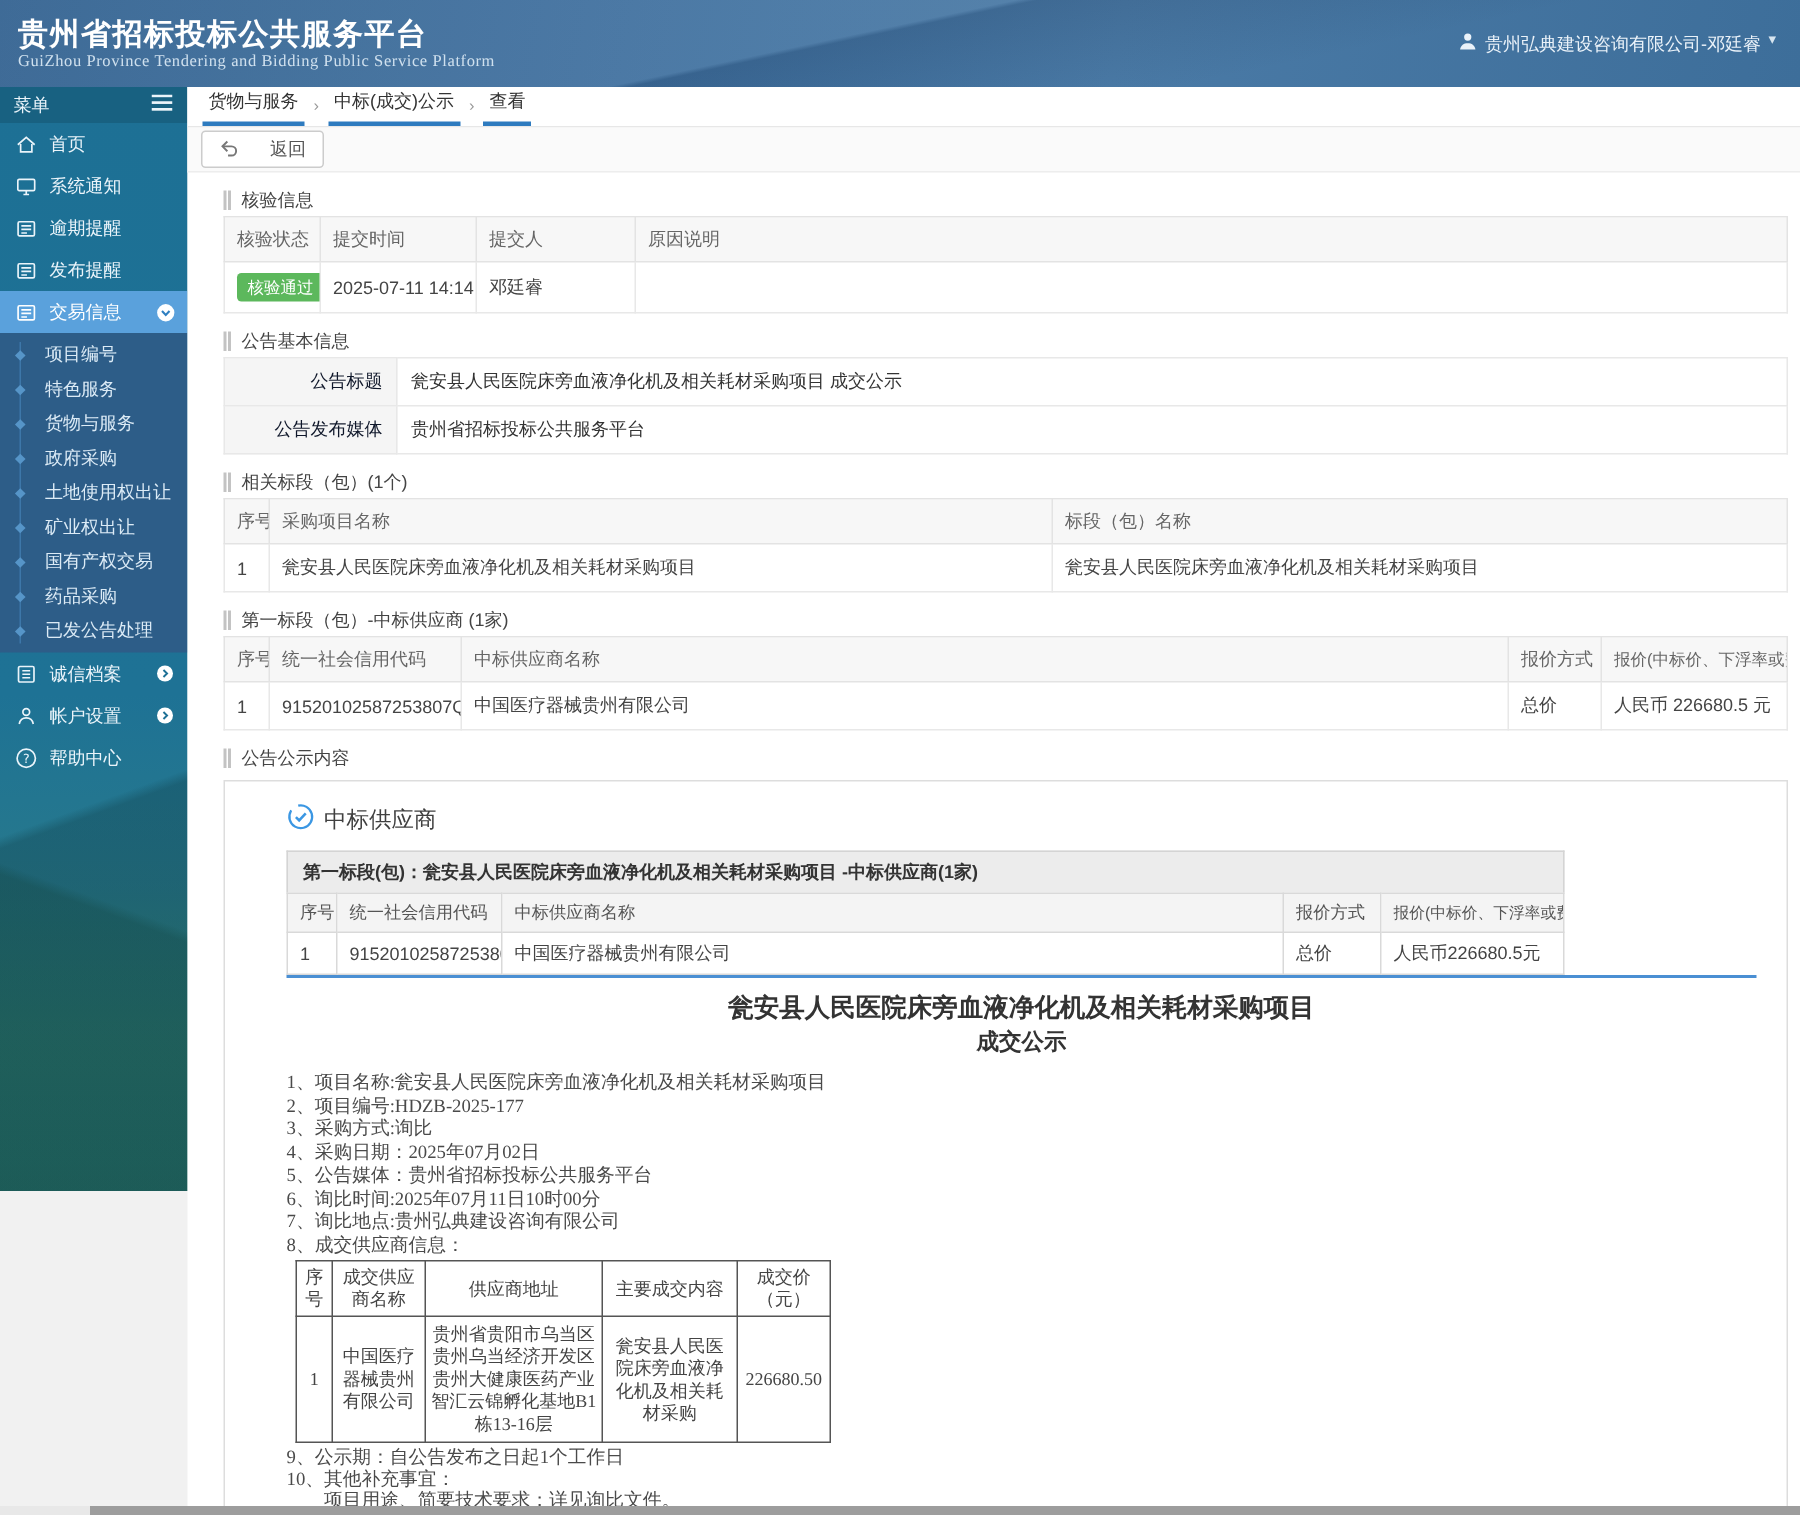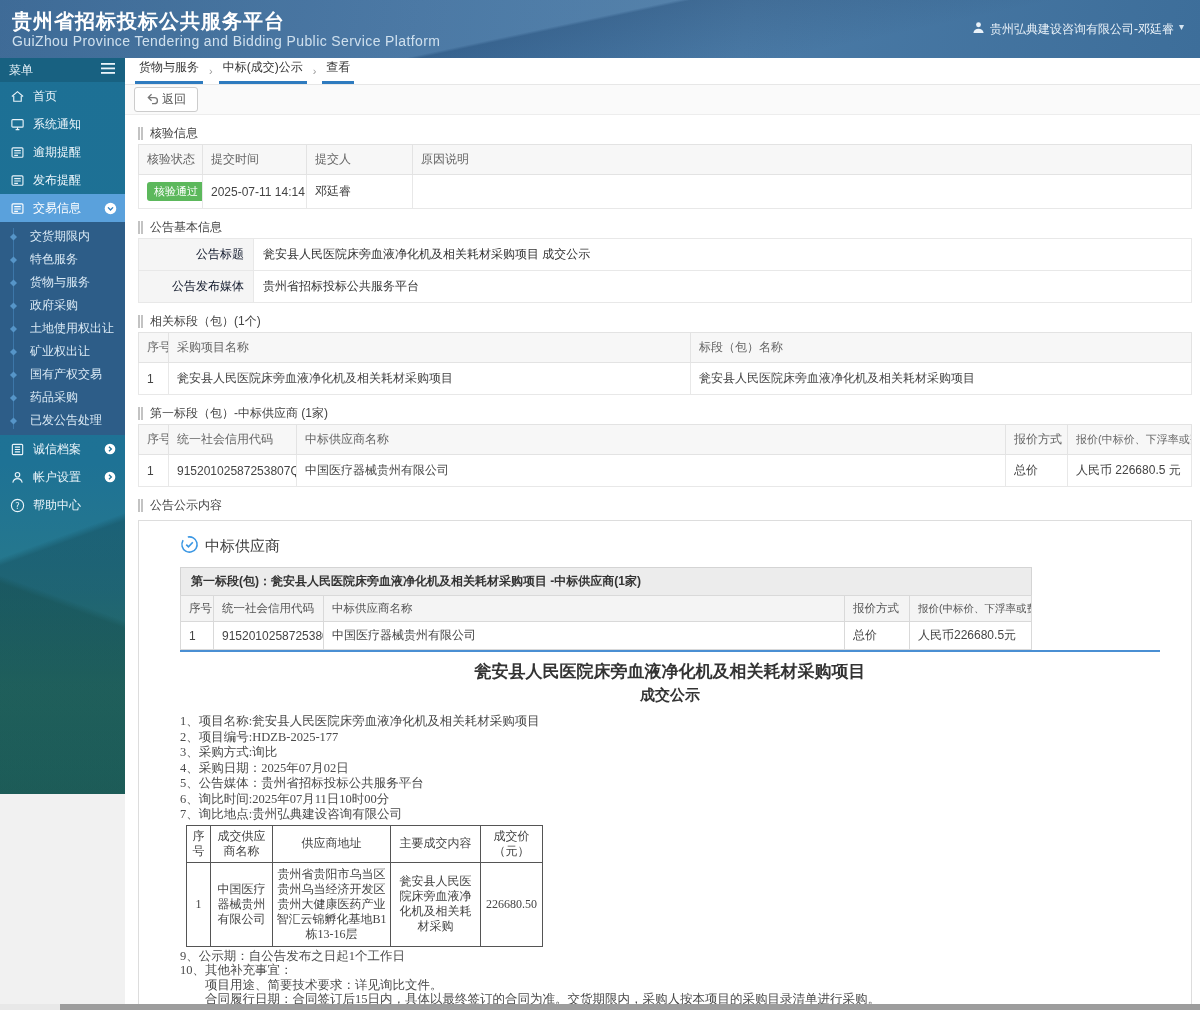--- a/index.html
+++ b/index.html
@@ -7,21 +7,21 @@
   body { font-family:"Liberation Sans","DejaVu Sans",sans-serif; font-size:12px; color:#333; background:#f1f1f1; }
   .page { position:relative; width:1200px; height:1010px; overflow:hidden; }
 
   
   .topbar { position:absolute; top:0; left:0; width:1200px; height:58px;
     background:
       linear-gradient(168deg, rgba(255,255,255,.07) 46%, rgba(20,40,70,.18) 47%, rgba(255,255,255,0) 72%),
       linear-gradient(100deg,#30608f 0%,#3e6f9e 35%,#4a7aa6 62%,#3d6e9a 100%);
     display:flex; align-items:center; justify-content:space-between; padding:0 16px 0 12px; }
   .brand-title { color:#fff; font-size:20px; font-weight:bold; letter-spacing:1px; line-height:24px; }
-  .brand-sub { color:#cfe0ee; font-size:14px; letter-spacing:.4px; }
+  .brand-sub { color:#cfe0ee; font-size:11px; letter-spacing:.4px;font-family:Liberation Serif, serif; }
   .user-menu { display:flex; gap:5px; color:#eaf2f9; font-size:12px; cursor:pointer; }
   .user-menu .caret { font-size:10px; color:#d7e5f0; }
 
   
   .sidebar { position:absolute; top:58px; left:0; width:125px; height:736px; color:#eaf4fa; overflow:hidden;
     background:
       linear-gradient(160deg, rgba(0,0,0,0) 64%, rgba(15,60,70,.35) 65%),
       linear-gradient(200deg, rgba(0,0,0,0) 72%, rgba(25,85,80,.45) 73%),
       linear-gradient(180deg,#1d7095 0%,#1e7295 55%,#27798c 72%,#338878 86%,#2d8070 100%); }
   .menu-head { height:24px; display:flex; align-items:center; justify-content:space-between;
@@ -35,25 +35,25 @@
   .sub-item { position:relative; height:23px; line-height:23px; padding-left:30px; font-size:12px; color:#dcebf6; cursor:pointer; }
   .sub-item::before { content:""; position:absolute; left:11px; top:50%; width:5px; height:5px;
     background:#5695c8; transform:translateY(-50%) rotate(45deg); }
 
   
   .main { position:absolute; top:58px; left:125px; width:1075px; height:952px; background:#fff; }
   .crumbbar { height:27px; display:flex; align-items:flex-end; gap:0; padding:0 0 0 10px; border-bottom:1px solid #e7e7e7; background:#fff; }
   .crumb { padding:0 4px 5px 4px; border-bottom:3px solid #2e7bbf; font-size:12px; color:#333; cursor:pointer; }
   .crumb-sep { padding:0 6px 7px; color:#999; font-size:11px; }
   .toolbar { height:30px; background:#fafafa; border-bottom:1px solid #ededed; display:flex; align-items:center; padding-left:9px; }
-  .btn-back { display:inline-flex; align-items:center; gap:3px; background:#fff; border:1px solid #ccc; border-radius:3px;
+  .btn-back { display:inline-flex; align-items:center; gap:21px; background:#fff; border:1px solid #ccc; border-radius:3px;
     padding:3px 11px; font-size:12px; color:#555; cursor:pointer; }
   .btn-back svg { width:13px; height:13px; }
 
-  .sec { margin:7px 8px 0 13px; }
+  .sec { margin:7px 8px 0 24px; }
   .sec-title { display:flex; align-items:center; height:22px; font-size:12px; color:#444; }
   .sec-title .marker { width:5px; height:13px; border-left:5px double #c3c3c3; margin-right:7px; }
 
   table { border-collapse:collapse; width:100%; table-layout:fixed; }
   .grid th { background:#f7f7f7; border:1px solid #e3e3e3; font-weight:normal; color:#666; text-align:left; padding:6px 8px; font-size:12px; white-space:nowrap; overflow:hidden; }
   .grid td { border:1px solid #e8e8e8; padding:7px 8px; color:#444; font-size:12px; white-space:nowrap; overflow:hidden; }
   .muted { color:#999; }
   .badge-ok { display:inline-block; background:#5cb85c; color:#fff; font-size:11px; padding:2px 7px; border-radius:3px; }
   .kv td.k { background:#f5f5f5; color:#0f172a; text-align:right; width:115px; }
   .kv td { border:1px solid #e8e8e8; padding:7px 9px; font-size:12px; }
@@ -164,21 +164,21 @@
       <span>交易信息</span>
       <span class="right-ico">
         <svg viewBox="0 0 14 14" width="13" height="13">
             <circle cx="7" cy="7" r="6.2" fill="#fff"></circle>
             <path d="M4.3 5.8 7 8.6l2.7-2.8" fill="none" stroke="#2f7fc1" stroke-width="1.5"></path>
           </svg>
       </span>
     </div>
 
     <div class="submenu">
-      <div class="sub-item">交货期限内</div>
+      <div class="sub-item">项目编号</div>
       <div class="sub-item">特色服务</div>
       <div class="sub-item">货物与服务</div>
       <div class="sub-item">政府采购</div>
       <div class="sub-item">土地使用权出让</div>
       <div class="sub-item">矿业权出让</div>
       <div class="sub-item">国有产权交易</div>
       <div class="sub-item">药品采购</div>
       <div class="sub-item">已发公告处理</div>
     </div>
 
@@ -406,20 +406,21 @@
           <div class="doc-title2">成交公示</div>
 
           <div>
             <div class="doc-line">1、项目名称:瓮安县人民医院床旁血液净化机及相关耗材采购项目</div>
             <div class="doc-line">2、项目编号:HDZB-2025-177</div>
             <div class="doc-line">3、采购方式:询比</div>
             <div class="doc-line">4、采购日期：2025年07月02日</div>
             <div class="doc-line">5、公告媒体：贵州省招标投标公共服务平台</div>
             <div class="doc-line">6、询比时间:2025年07月11日10时00分</div>
             <div class="doc-line">7、询比地点:贵州弘典建设咨询有限公司</div>
+            <div class="doc-line">8、成交供应商信息：</div>
 
             <table class="doc-table">
               <colgroup>
                   <col style="width:24px">
                   <col style="width:62px">
                   <col style="width:118px">
                   <col style="width:90px">
                   <col style="width:62px">
                 </colgroup>
               <tbody>

